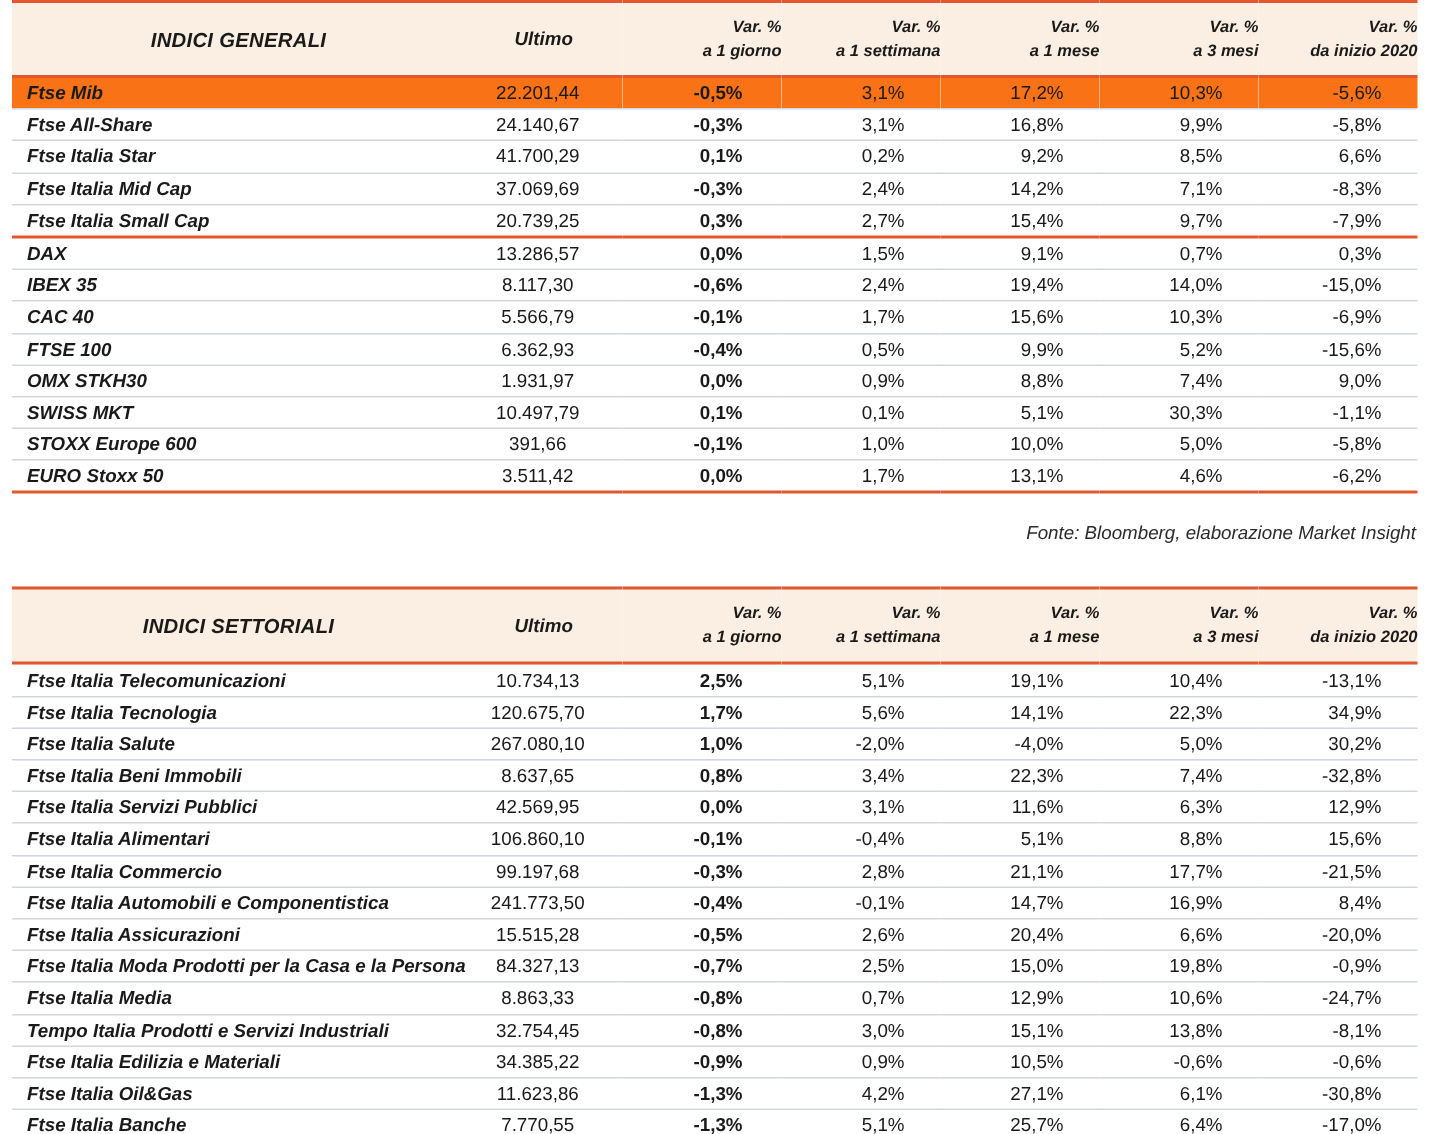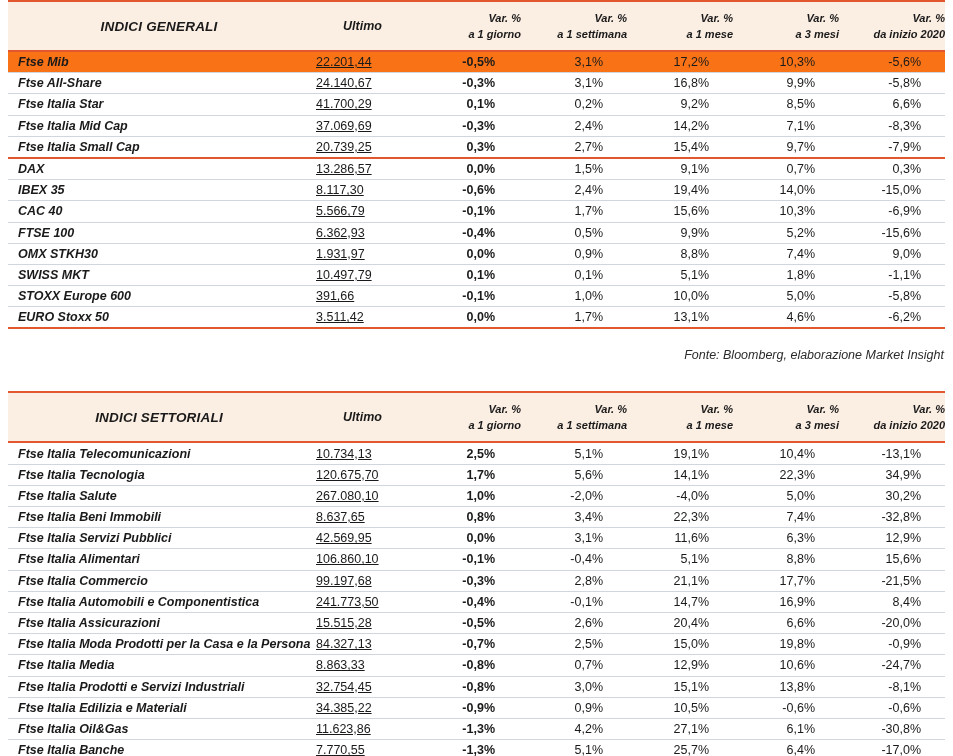--- a/index.html
+++ b/index.html
@@ -79,24 +79,23 @@
     white-space: nowrap;
     overflow: hidden;
   }
   .data-row td.name {
     font-weight: bold;
     font-style: italic;
     text-align: left;
     padding-left: 10px;
   }
   .data-row td.num {
-    text-align: left;
+    text-align: center;
     padding-right: 14px;
     font-style: normal;
-    text-decoration: underline;
   }
   .data-row td.var1 {
     text-align: right;
     font-weight: bold;
     padding-right: 26px;
   }
   .data-row td.var {
     text-align: right;
     padding-right: 24px;
   }
@@ -270,21 +269,21 @@
         <td class="var">8,8%</td>
         <td class="var">7,4%</td>
         <td class="var">9,0%</td>
       </tr>
       <tr class="data-row">
         <td class="name">SWISS MKT</td>
         <td class="num">10.497,79</td>
         <td class="var1">0,1%</td>
         <td class="var">0,1%</td>
         <td class="var">5,1%</td>
-        <td class="var">1,8%</td>
+        <td class="var">30,3%</td>
         <td class="var">-1,1%</td>
       </tr>
       <tr class="data-row">
         <td class="name">STOXX Europe 600</td>
         <td class="num">391,66</td>
         <td class="var1">-0,1%</td>
         <td class="var">1,0%</td>
         <td class="var">10,0%</td>
         <td class="var">5,0%</td>
         <td class="var">-5,8%</td>
@@ -448,21 +447,21 @@
       <tr class="data-row">
         <td class="name">Ftse Italia Media</td>
         <td class="num">8.863,33</td>
         <td class="var1">-0,8%</td>
         <td class="var">0,7%</td>
         <td class="var">12,9%</td>
         <td class="var">10,6%</td>
         <td class="var">-24,7%</td>
       </tr>
       <tr class="data-row">
-        <td class="name">Ftse Italia Prodotti e Servizi Industriali</td>
+        <td class="name">Tempo Italia Prodotti e Servizi Industriali</td>
         <td class="num">32.754,45</td>
         <td class="var1">-0,8%</td>
         <td class="var">3,0%</td>
         <td class="var">15,1%</td>
         <td class="var">13,8%</td>
         <td class="var">-8,1%</td>
       </tr>
       <tr class="data-row">
         <td class="name">Ftse Italia Edilizia e Materiali</td>
         <td class="num">34.385,22</td>

